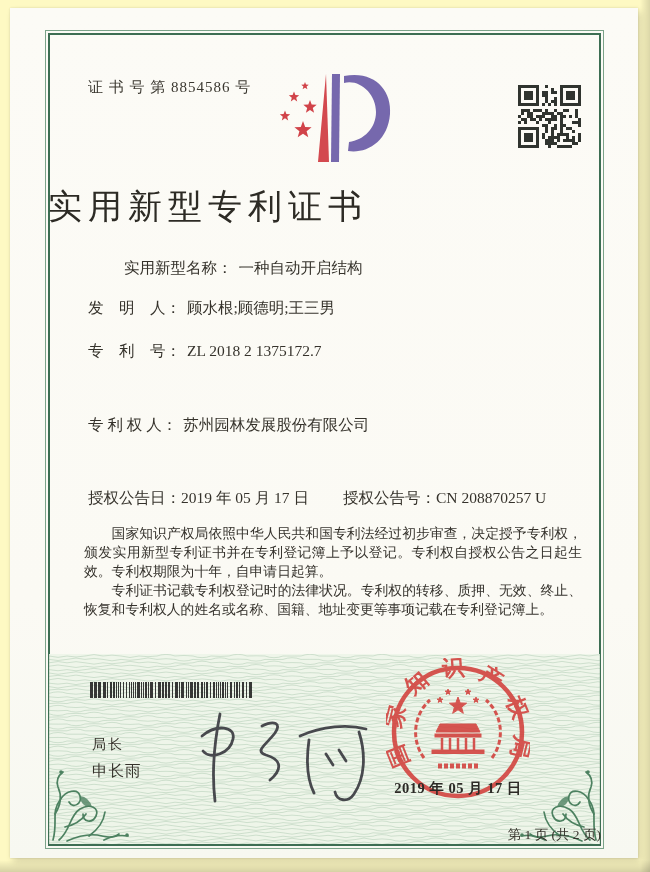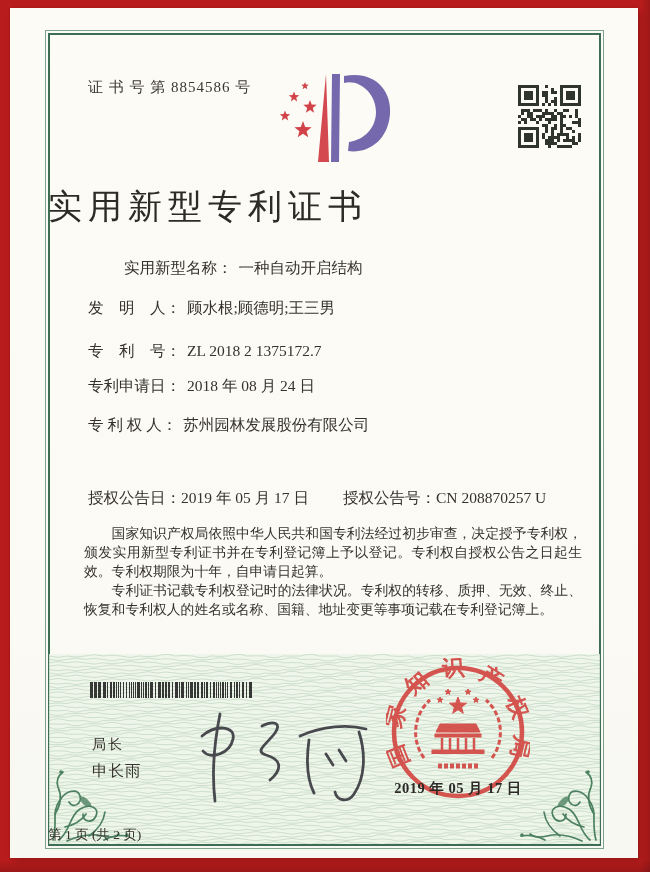--- a/index.html
+++ b/index.html
@@ -1,21 +1,21 @@
 <!DOCTYPE html>
 <html><head>
 <meta charset="utf-8">
 <style>
   html,body{margin:0;padding:0;}
   body{
     width:650px;height:872px;overflow:hidden;
     background:#fcfcfa;
     font-family:"Liberation Serif","DejaVu Serif",serif;
   }
-  .scan{position:relative;width:650px;height:872px;background:#b91c1c;}
+  .scan{position:relative;width:650px;height:872px;background:#fef9c3;}
   .edge-shadow-right{position:absolute;right:0;top:0;bottom:0;width:10px;
     background:linear-gradient(to right,rgba(0,0,0,0),rgba(0,0,0,.14));}
   .edge-shadow-bottom{position:absolute;left:0;right:0;bottom:0;height:12px;
     background:linear-gradient(to bottom,rgba(0,0,0,0),rgba(0,0,0,.16));}
   .paper{
     position:absolute;left:10px;top:8px;width:628px;height:850px;
     background:linear-gradient(to bottom,#fcfbf6 0%,#fbfaf4 70%,#f7f8f1 100%);
     box-shadow:0 0 2px rgba(0,0,0,.12),3px 4px 7px rgba(0,0,0,.15);
   }
   .frame{
@@ -41,21 +41,21 @@
     color:#35322c;text-align:justify;
   }
   .body-text p{margin:0;text-indent:2em;}
   .commissioner-title{left:82px;top:728px;font-size:14px;color:#35322b;letter-spacing:2px;}
   .commissioner-name{left:82px;top:753px;font-size:15.5px;color:#35322b;letter-spacing:1px;}
   .seal-date{
     left:374px;top:771px;width:148px;text-align:center;
     font-size:14.5px;color:#2c2a26;font-weight:600;z-index:6;letter-spacing:.5px;
   }
   .page-footer{
-    left:38px;top:818px;width:553px;text-align:left;
+    left:38px;top:818px;width:553px;text-align:right;
     font-size:13.5px;color:#35322b;z-index:5;
   }
   svg{display:block;}
   .layer1{z-index:1;} .layer2{z-index:2;} .layer3{z-index:3;}
 </style>
 </head>
 <body>
 
 <div class="scan">
   <div class="paper">
@@ -392,23 +392,20 @@
 
     <div class="frow layer2" style="top:250px;margin-left:36px;">
       <span class="lbl">实用新型名称：</span><span class="val">一种自动开启结构</span>
     </div>
     <div class="frow layer2" style="top:290px;">
       <span class="lbl">发　明　人：</span><span class="val">顾水根;顾德明;王三男</span>
     </div>
     <div class="frow layer2" style="top:333px;">
       <span class="lbl">专　利　号：</span><span class="val">ZL 2018 2 1375172.7</span>
     </div>
-    <div class="frow layer2" style="top:368px;">
-      <span class="lbl">专利申请日：</span><span class="val">2018 年 08 月 24 日</span>
-    </div>
     <div class="frow layer2" style="top:407px;text-align:center;">
       <span class="lbl">专 利 权 人：</span><span class="val">苏州园林发展股份有限公司</span>
     </div>
 
     <div class="grant-row layer2">
       <span>授权公告日：</span><span class="val">2019 年 05 月 17 日</span>
       <span class="abs grant-no"><span>授权公告号：</span><span class="val">CN 208870257 U</span></span>
     </div>
 
     <div class="abs body-text layer2">

